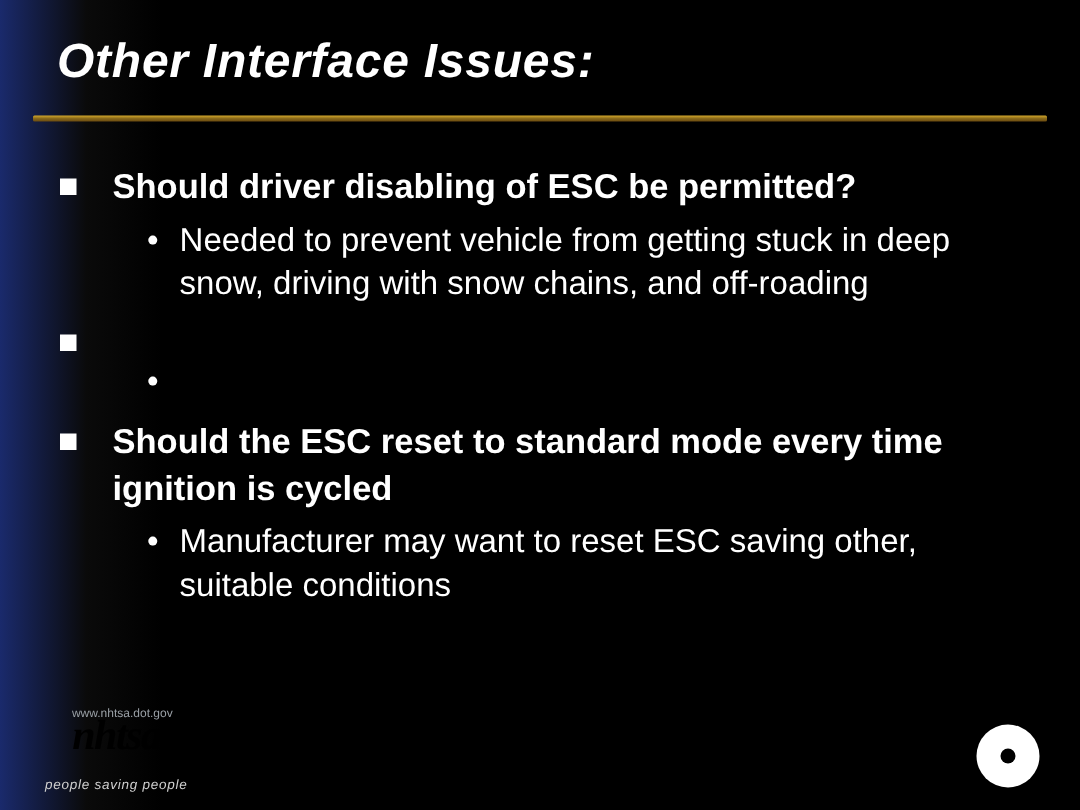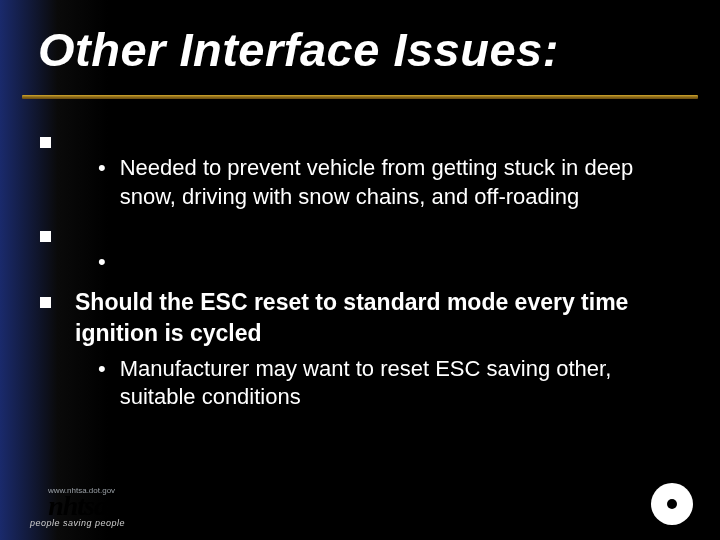--- a/index.html
+++ b/index.html
@@ -4,21 +4,21 @@
 <style>
   * { margin: 0; padding: 0; box-sizing: border-box; }
   html, body { width: 720px; height: 540px; overflow: hidden; }
   body {
     background: linear-gradient(to right, #1a2a6c 0%, #0a0a0a 8%, #000000 15%, #000000 100%);
     font-family: Arial, Helvetica, sans-serif;
     color: #ffffff;
     position: relative;
   }
   .title {
-    font-size: 47px;
+    font-size: 32px;
     font-style: italic;
     font-weight: bold;
     color: #ffffff;
     padding: 22px 0 0 38px;
     letter-spacing: 0.5px;
   }
   .divider {
     margin: 18px 22px 0 22px;
     height: 4px;
     background: linear-gradient(to bottom, #d4a82b 0%, #8a6a1a 50%, #6a4a10 100%);
@@ -82,40 +82,41 @@
     font-size: 28px;
     color: #000000;
     letter-spacing: -1px;
     line-height: 0.9;
   }
   .nhtsa-tag {
     font-size: 9px;
     font-style: italic;
     color: #cfcfcf;
     letter-spacing: 0.5px;
-    margin-top: 0;
+    margin-top: 15px;
   }
   .dot-logo {
     position: absolute;
     right: 26px;
     bottom: 14px;
     width: 44px;
     height: 44px;
   }
 </style>
 </head>
 <body>
 
 <div class="title">Other Interface Issues:</div>
 <div class="divider"></div>
 
 <div class="content">
 
   <div class="item">
     <div class="sq"></div>
+    <div class="item-text">Should driver disabling of ESC be permitted?</div>
   </div>
   <div class="sub">
     <div class="dot">•</div>
     <div class="sub-text">Needed to prevent vehicle from getting stuck in deep snow, driving with snow chains, and off-roading</div>
   </div>
 
   <div class="item">
     <div class="sq"></div>
   </div>
   <div class="sub">

